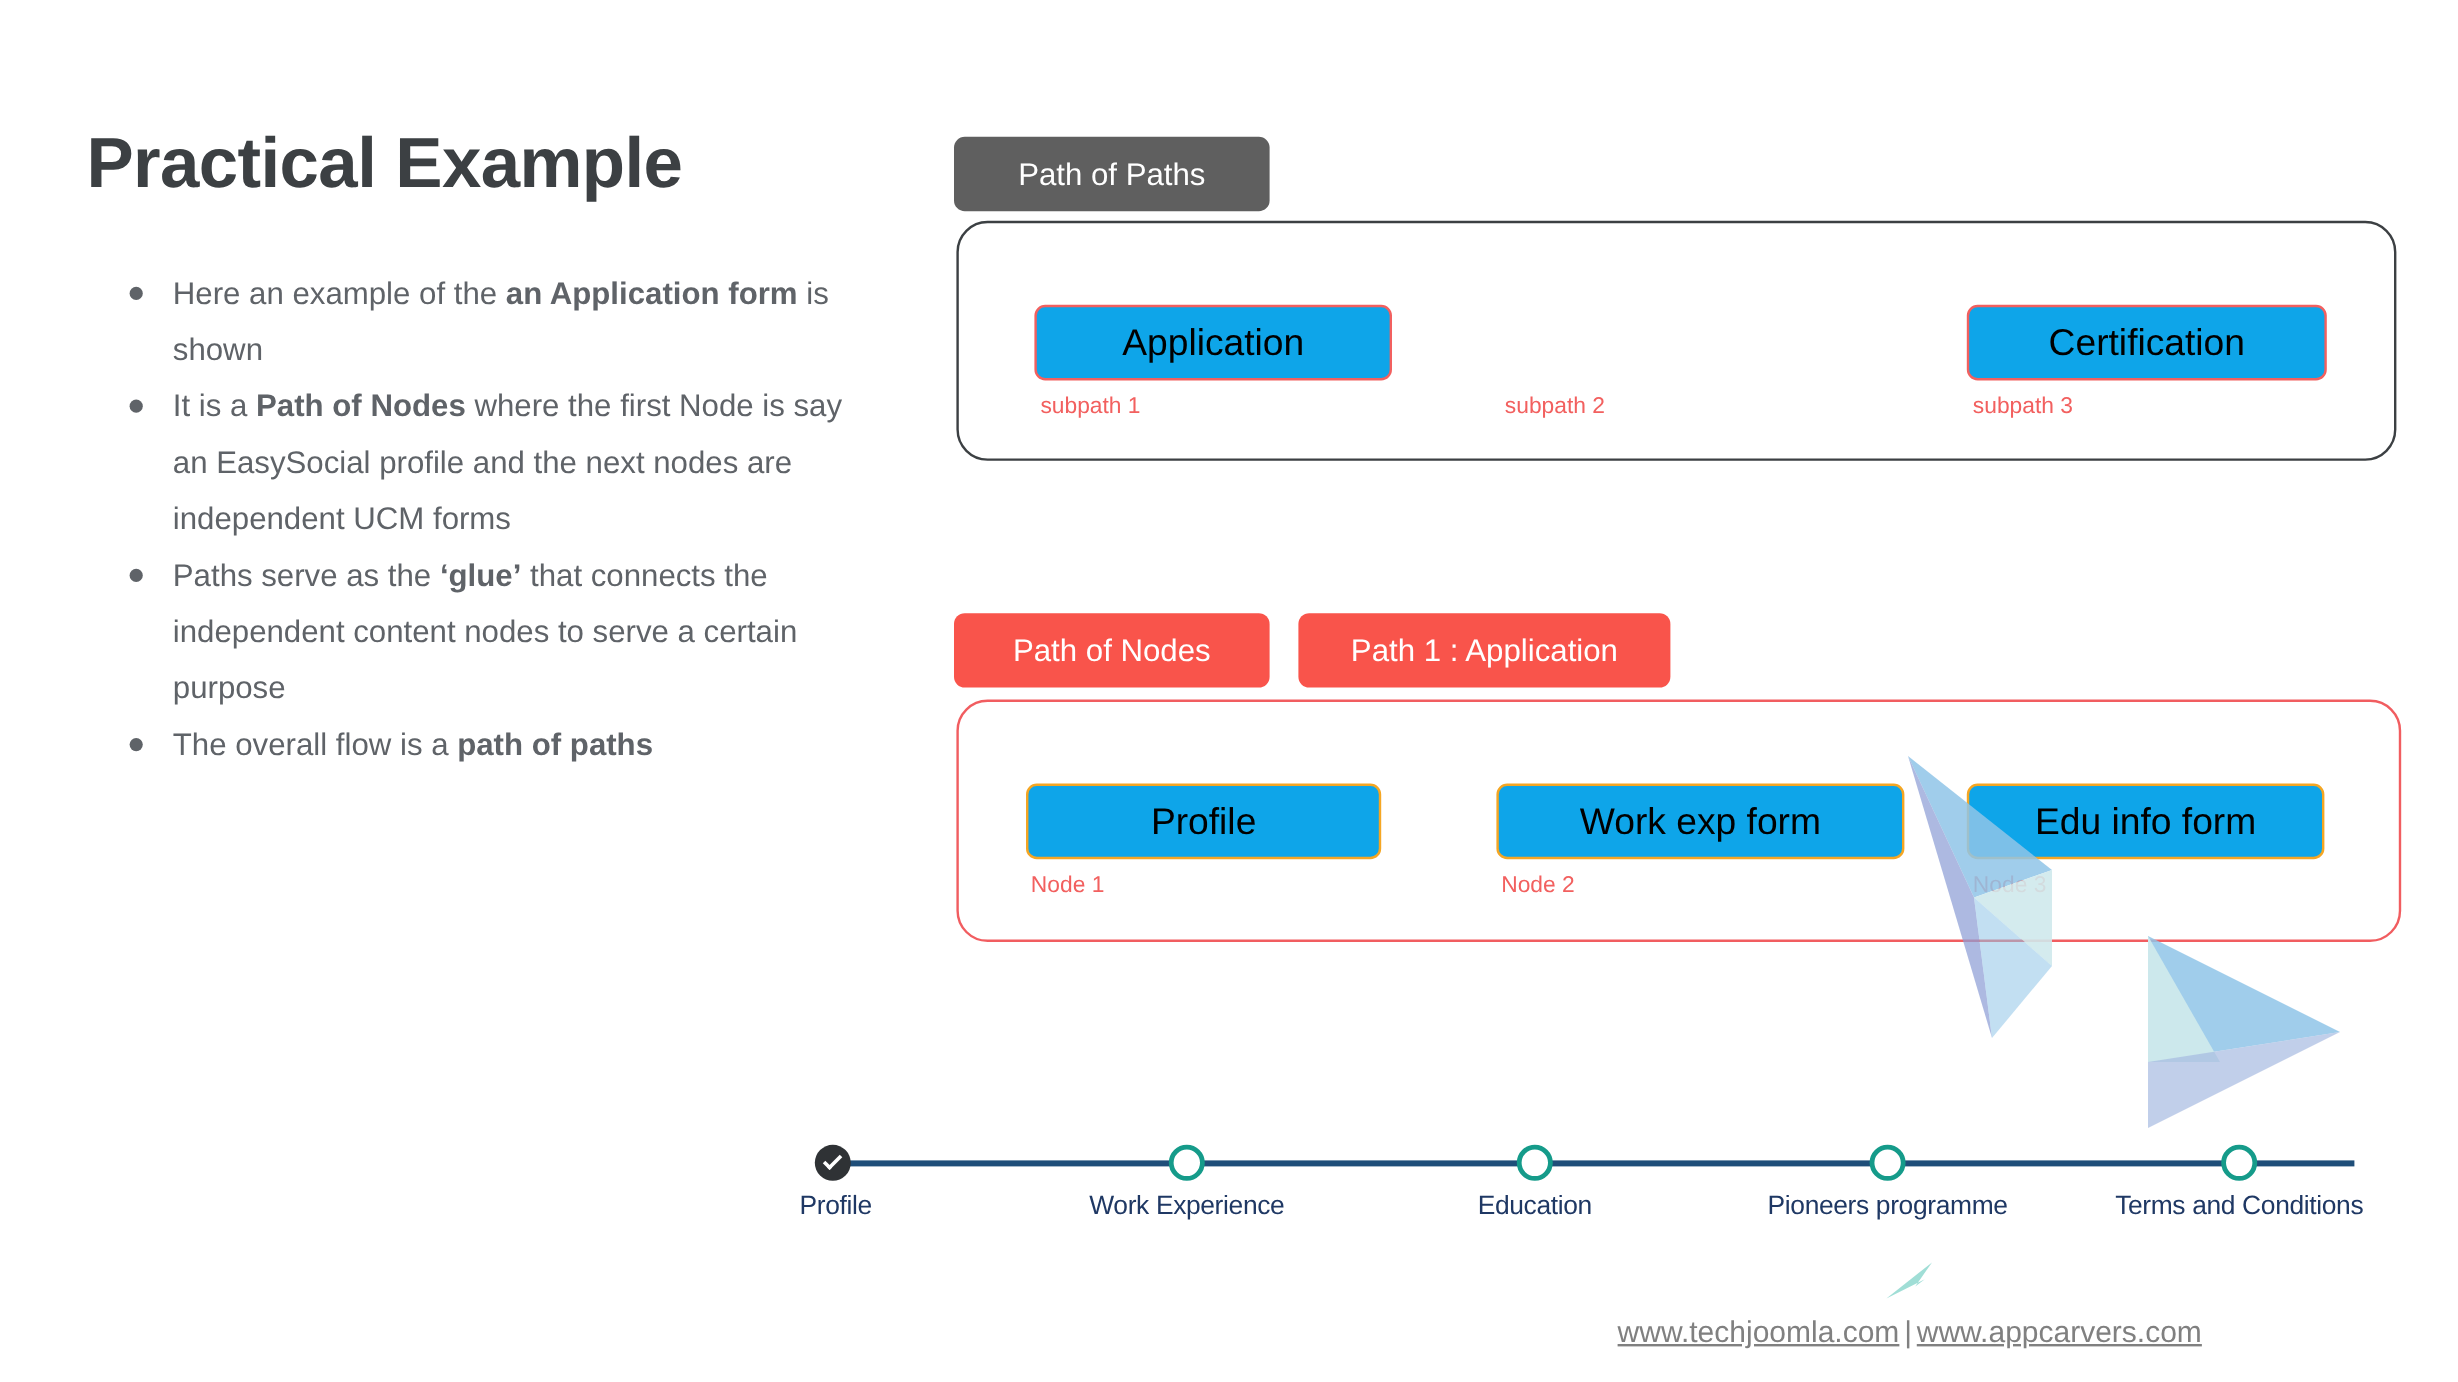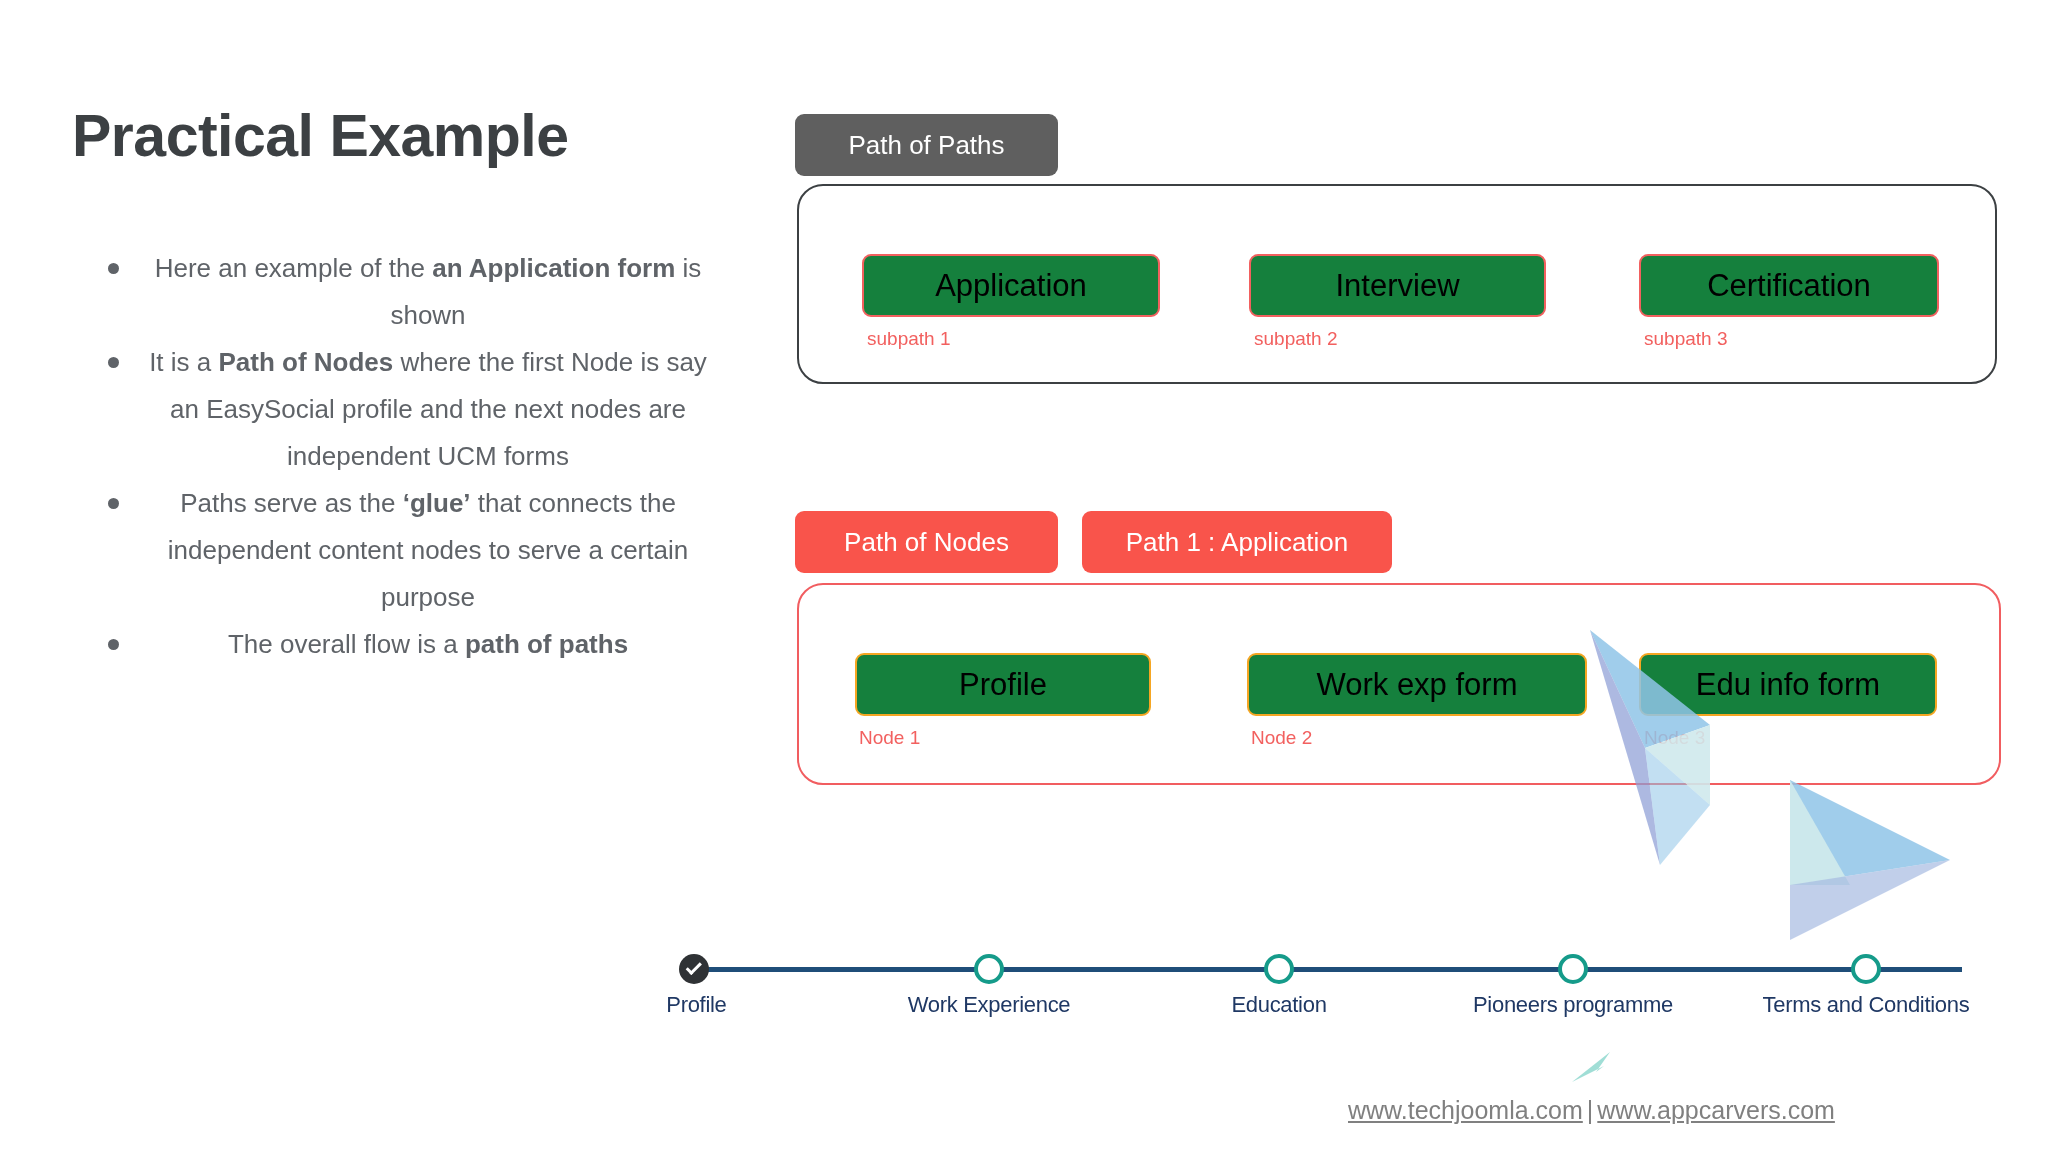--- a/index.html
+++ b/index.html
@@ -27,23 +27,22 @@
   }
   .slide-title {
     font-size: 59px;
     font-weight: 700;
     color: #3c4043;
     letter-spacing: -0.5px;
     line-height: 1.1;
     white-space: nowrap;
   }
   .bullets {
-    margin-top: 76px;
+    margin-top: 52px;
     list-style: none;
-    text-align: center;
   }
   .bullet {
     position: relative;
     display: block;
     font-size: 26px;
     line-height: 47px;
     color: #5f6368;
     padding-left: 72px;
     margin-bottom: 0px;
   }
@@ -106,21 +105,21 @@
     left: 0;
     top: 0;
     width: 100%;
     height: 100%;
   }
   .node {
     position: absolute;
     top: 68px;
     height: 63px;
     border-radius: 9px;
-    background: #15803d;
+    background: #0ea5e9;
     display: flex;
     align-items: center;
     justify-content: center;
     font-size: 31px;
     color: #000000;
     white-space: nowrap;
   }
   .node.redbox   { border: 2px solid #f2605f; }
   .node.orangebox{ border: 2px solid #f5a623; }
 
@@ -251,21 +250,20 @@
         <li class="bullet"><span class="dot"></span><span>Paths serve as the </span><b>‘glue’</b><span> that connects the independent content nodes to serve a certain purpose</span></li>
         <li class="bullet"><span class="dot"></span><span>The overall flow is a </span><b>path of paths</b></li>
       </ul>
   </div>
 
   <div class="tab dark" id="tab-path-of-paths">Path of Paths</div>
 
   <div class="panel" id="panel-paths">
     <div class="node-row">
       <div class="node redbox" id="node-application">Application</div>
-      <div class="node redbox" id="node-interview">Interview</div>
       <div class="node redbox" id="node-certification">Certification</div>
 
       <div class="node-caption" id="cap-subpath-1">subpath 1</div>
       <div class="node-caption" id="cap-subpath-2">subpath 2</div>
       <div class="node-caption" id="cap-subpath-3">subpath 3</div>
     </div>
   </div>
 
   <div class="tab red" id="tab-path-of-nodes">Path of Nodes</div>
   <div class="tab red" id="tab-path-1-app">Path 1 : Application</div>

